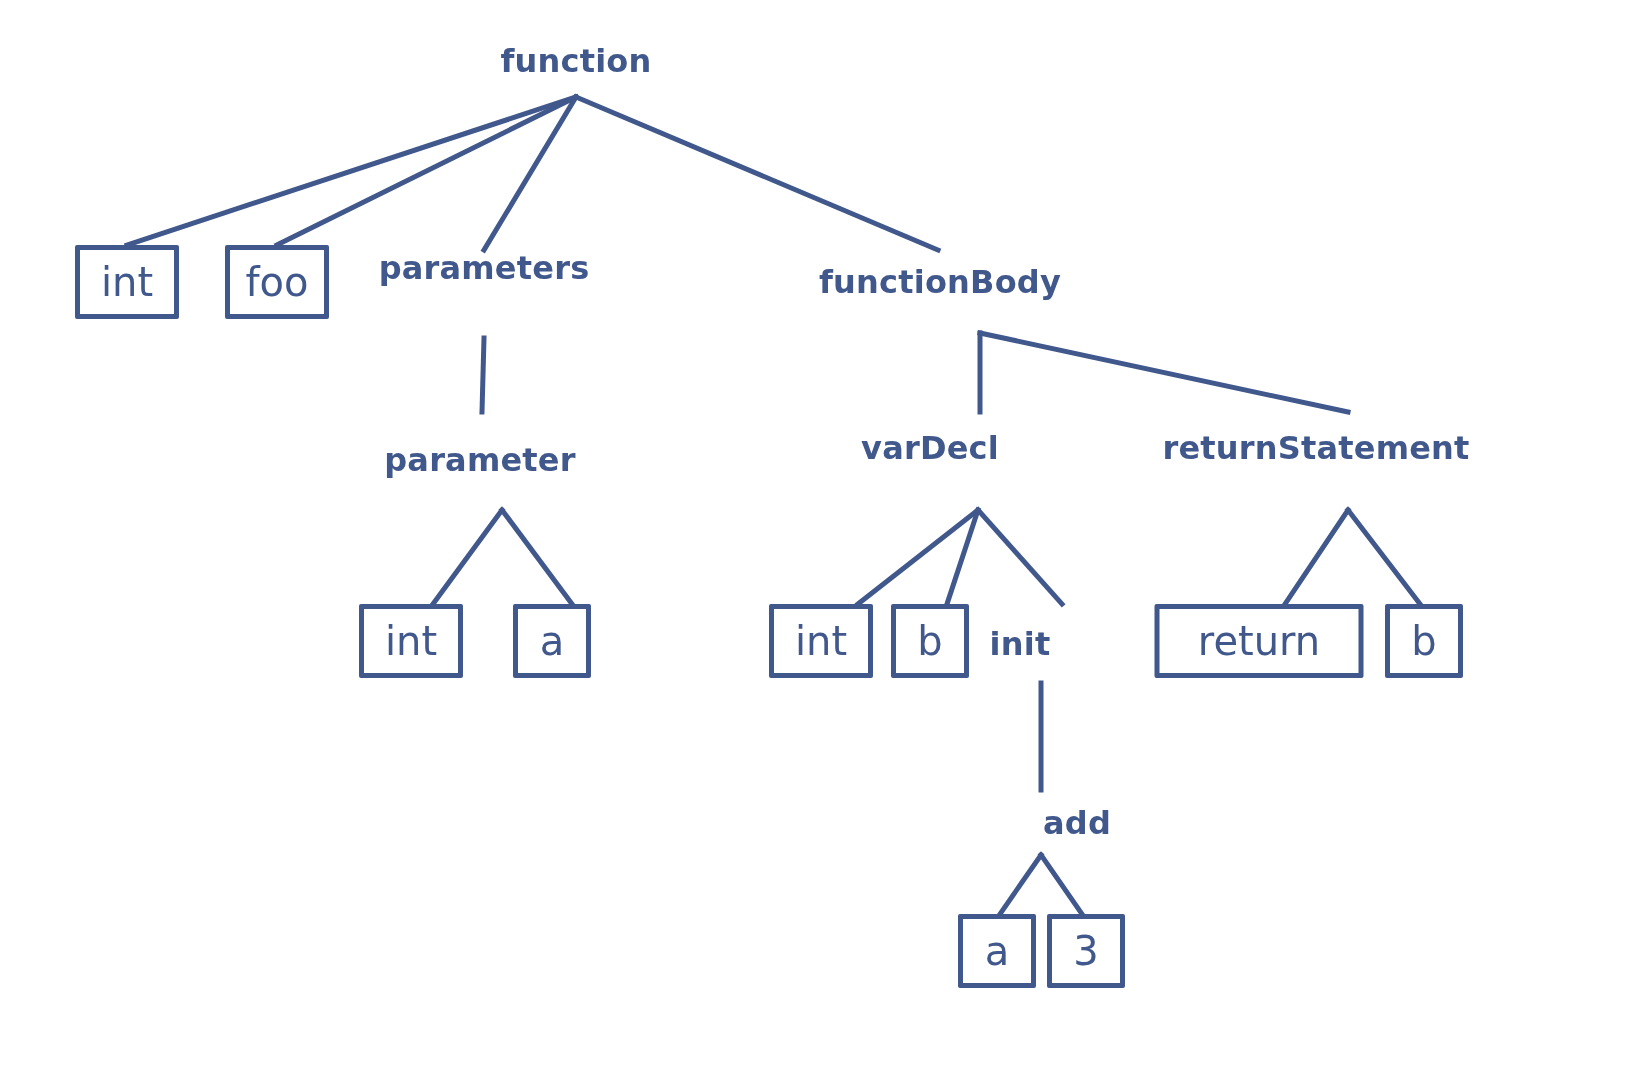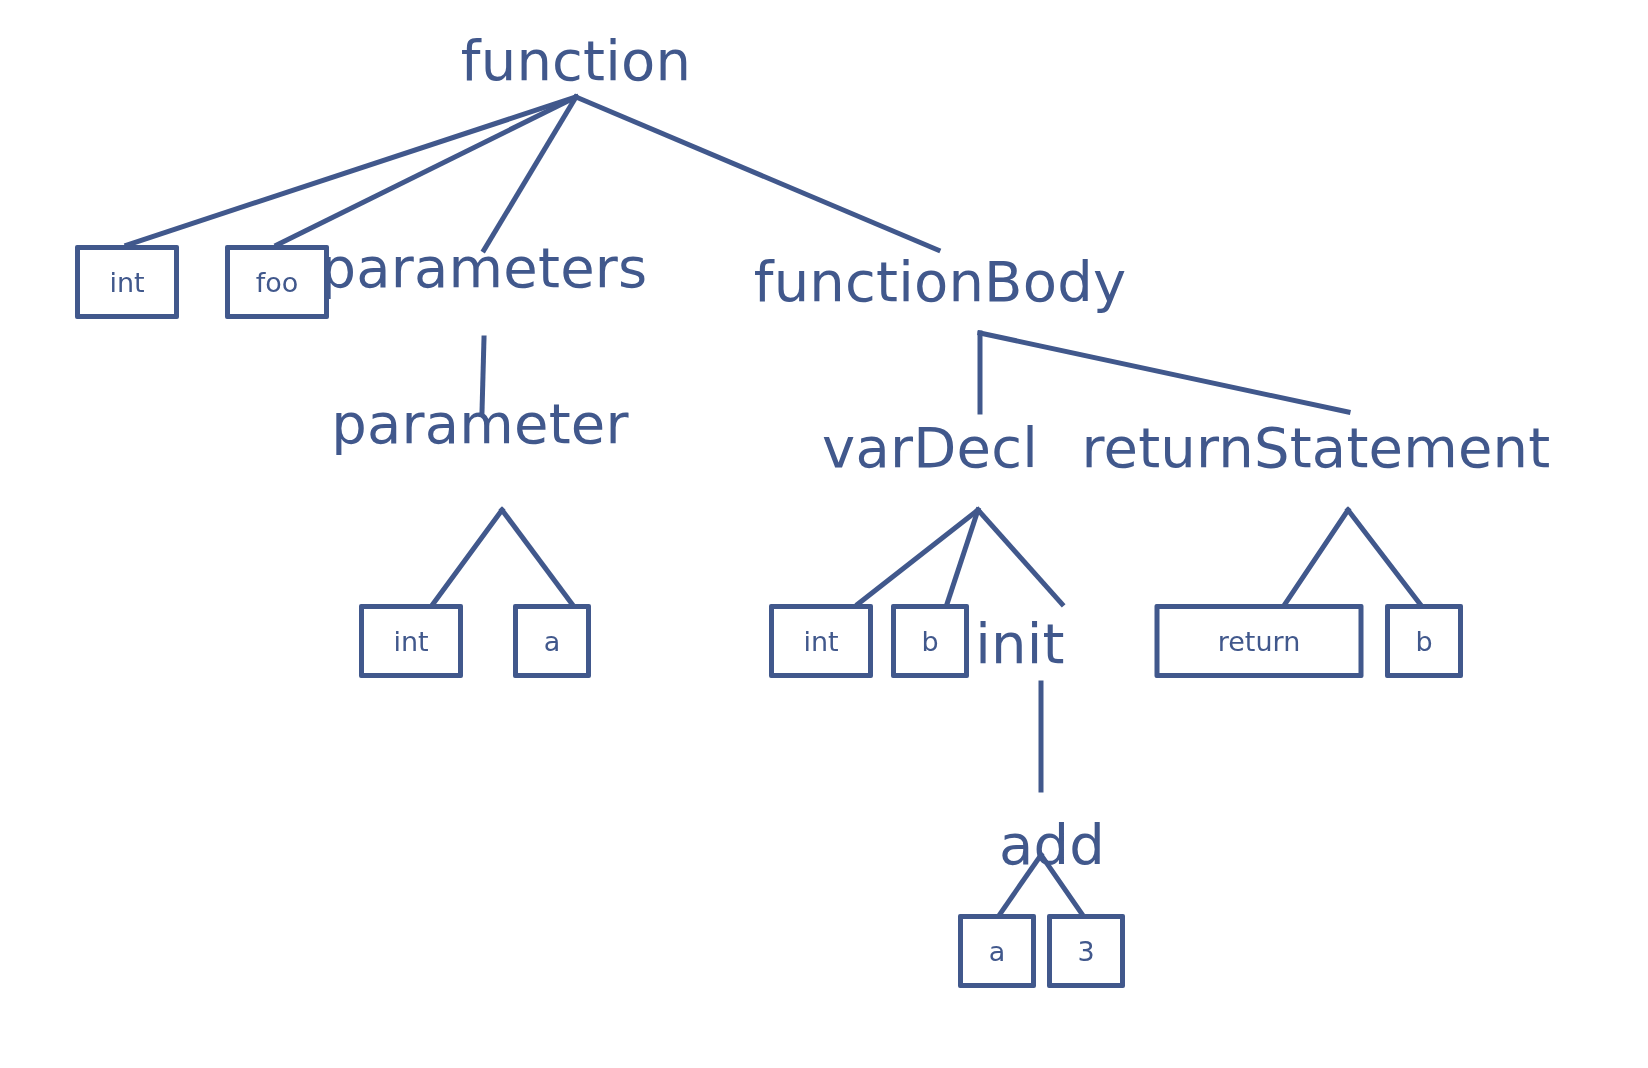--- a/index.html
+++ b/index.html
@@ -27,29 +27,29 @@
     position: absolute;
     display: flex;
     align-items: center;
     justify-content: center;
     white-space: nowrap;
     color: #41588c;
     box-sizing: border-box;
     transform: translate(-50%, -50%);
   }
   .node-plain {
-    font-size: 56px;
-    font-weight: 400;
+    font-size: 32px;
+    font-weight: 700;
     letter-spacing: 0.2px;
     line-height: 1;
   }
   .node-boxed {
     border: 5px solid #41588c;
     border-radius: 2px;
-    font-size: 27px;
+    font-size: 40px;
     font-weight: 500;
     line-height: 1;
     background: #ffffff;
     padding: 0 10px;
   }
 </style>
 </head>
 <body>
 
 <div id="root-canvas">
@@ -71,27 +71,27 @@
       <line x1="1041" y1="683" x2="1041" y2="790" stroke="#41588c" stroke-width="5" stroke-linecap="square"></line>
       <line x1="1041" y1="855" x2="1000" y2="914" stroke="#41588c" stroke-width="5" stroke-linecap="square"></line>
       <line x1="1041" y1="855" x2="1082" y2="914" stroke="#41588c" stroke-width="5" stroke-linecap="square"></line>
     </svg>
   <div id="node-layer">
       <div class="node node-plain" style="left: 576px; top: 61px;">function</div>
       <div class="node node-boxed" style="left: 127px; top: 282px; width: 104px; height: 74px;">int</div>
       <div class="node node-boxed" style="left: 277px; top: 282px; width: 104px; height: 74px; text-align: right;">foo</div>
       <div class="node node-plain" style="left: 484px; top: 268px;">parameters</div>
       <div class="node node-plain" style="left: 940px; top: 282px;">functionBody</div>
-      <div class="node node-plain" style="left: 480px; top: 424px;">parameter</div>
+      <div class="node node-plain" style="left: 480px; top: 460px;">parameter</div>
       <div class="node node-plain" style="left: 930px; top: 448px; text-align: center;">varDecl</div>
       <div class="node node-plain" style="left: 1316px; top: 448px;">returnStatement</div>
       <div class="node node-boxed" style="left: 411px; top: 641px; width: 104px; height: 74px;">int</div>
       <div class="node node-boxed" style="left: 552px; top: 641px; width: 78px; height: 74px;">a</div>
       <div class="node node-boxed" style="left: 821px; top: 641px; width: 104px; height: 74px;">int</div>
       <div class="node node-boxed" style="left: 930px; top: 641px; width: 78px; height: 74px;">b</div>
       <div class="node node-plain" style="left: 1020px; top: 644px;">init</div>
       <div class="node node-boxed" style="left: 1259px; top: 641px; width: 209px; height: 74px;">return</div>
       <div class="node node-boxed" style="left: 1424px; top: 641px; width: 78px; height: 74px;">b</div>
-      <div class="node node-plain" style="left: 1052px; top: 823px; margin-top: 22px;">add</div>
+      <div class="node node-plain" style="left: 1077px; top: 823px;">add</div>
       <div class="node node-boxed" style="left: 997px; top: 951px; width: 78px; height: 74px;">a</div>
       <div class="node node-boxed" style="left: 1086px; top: 951px; width: 78px; height: 74px;">3</div>
     </div>
 </div>
 
 </body></html>

